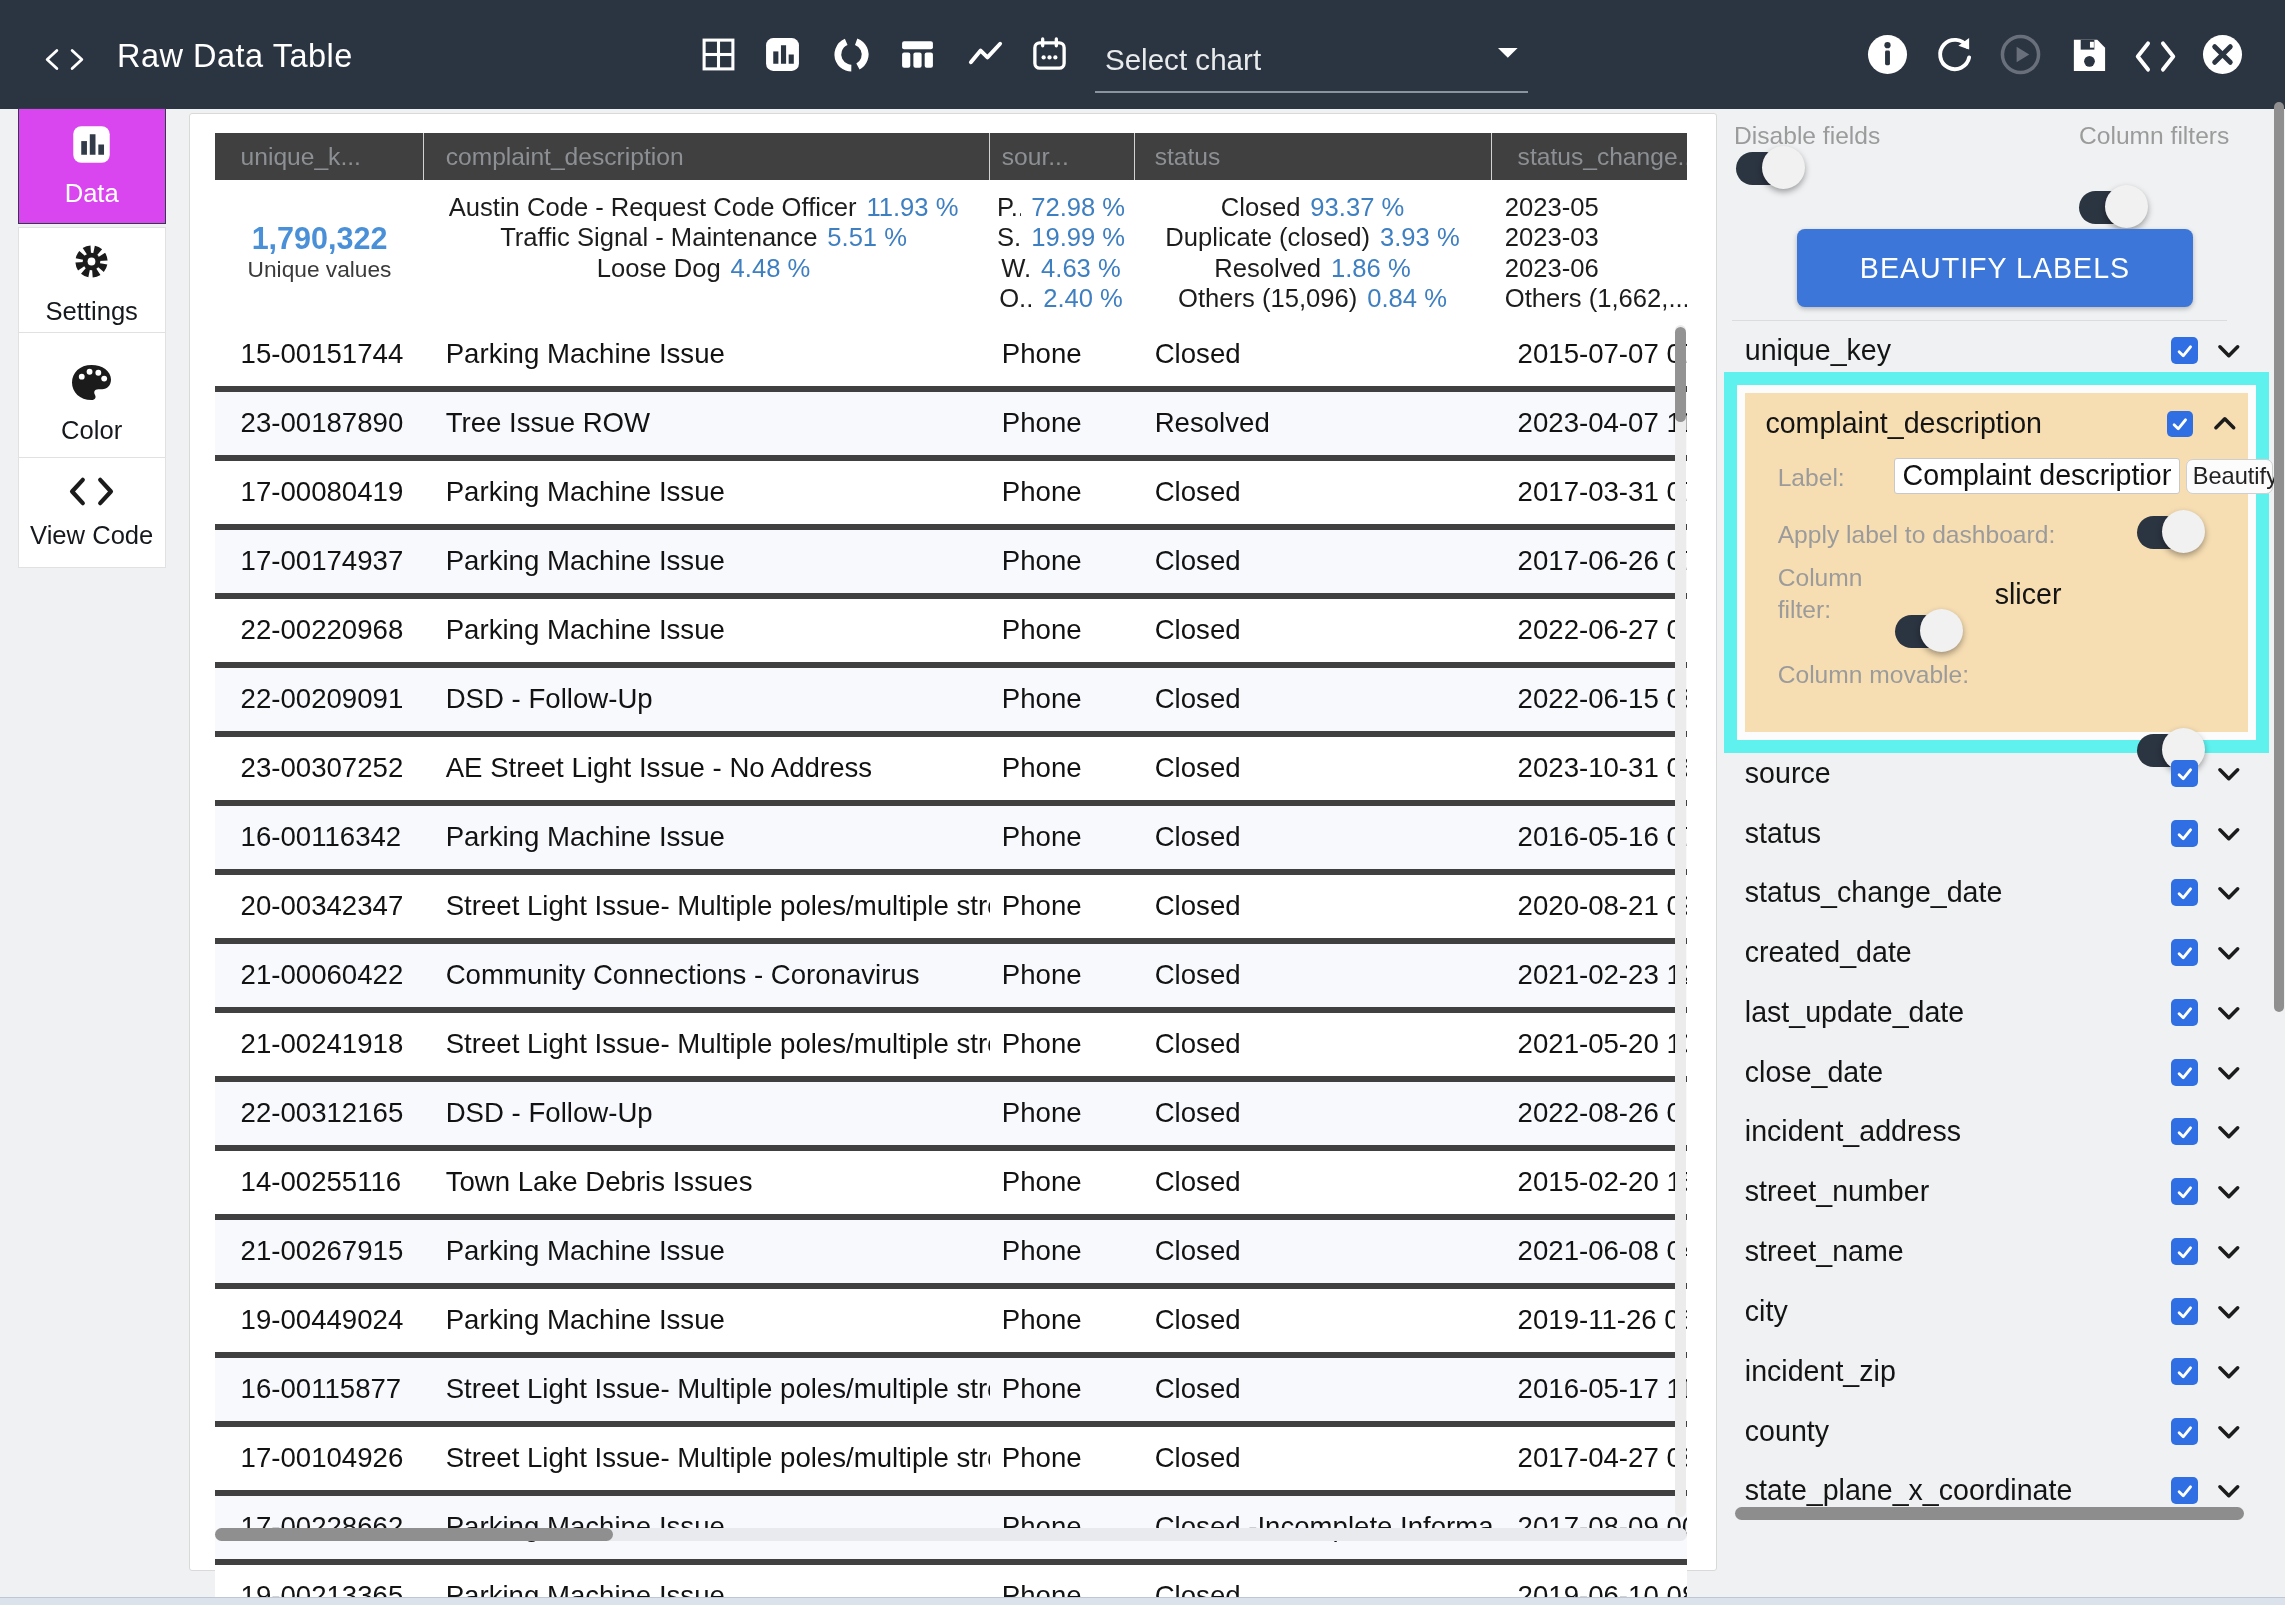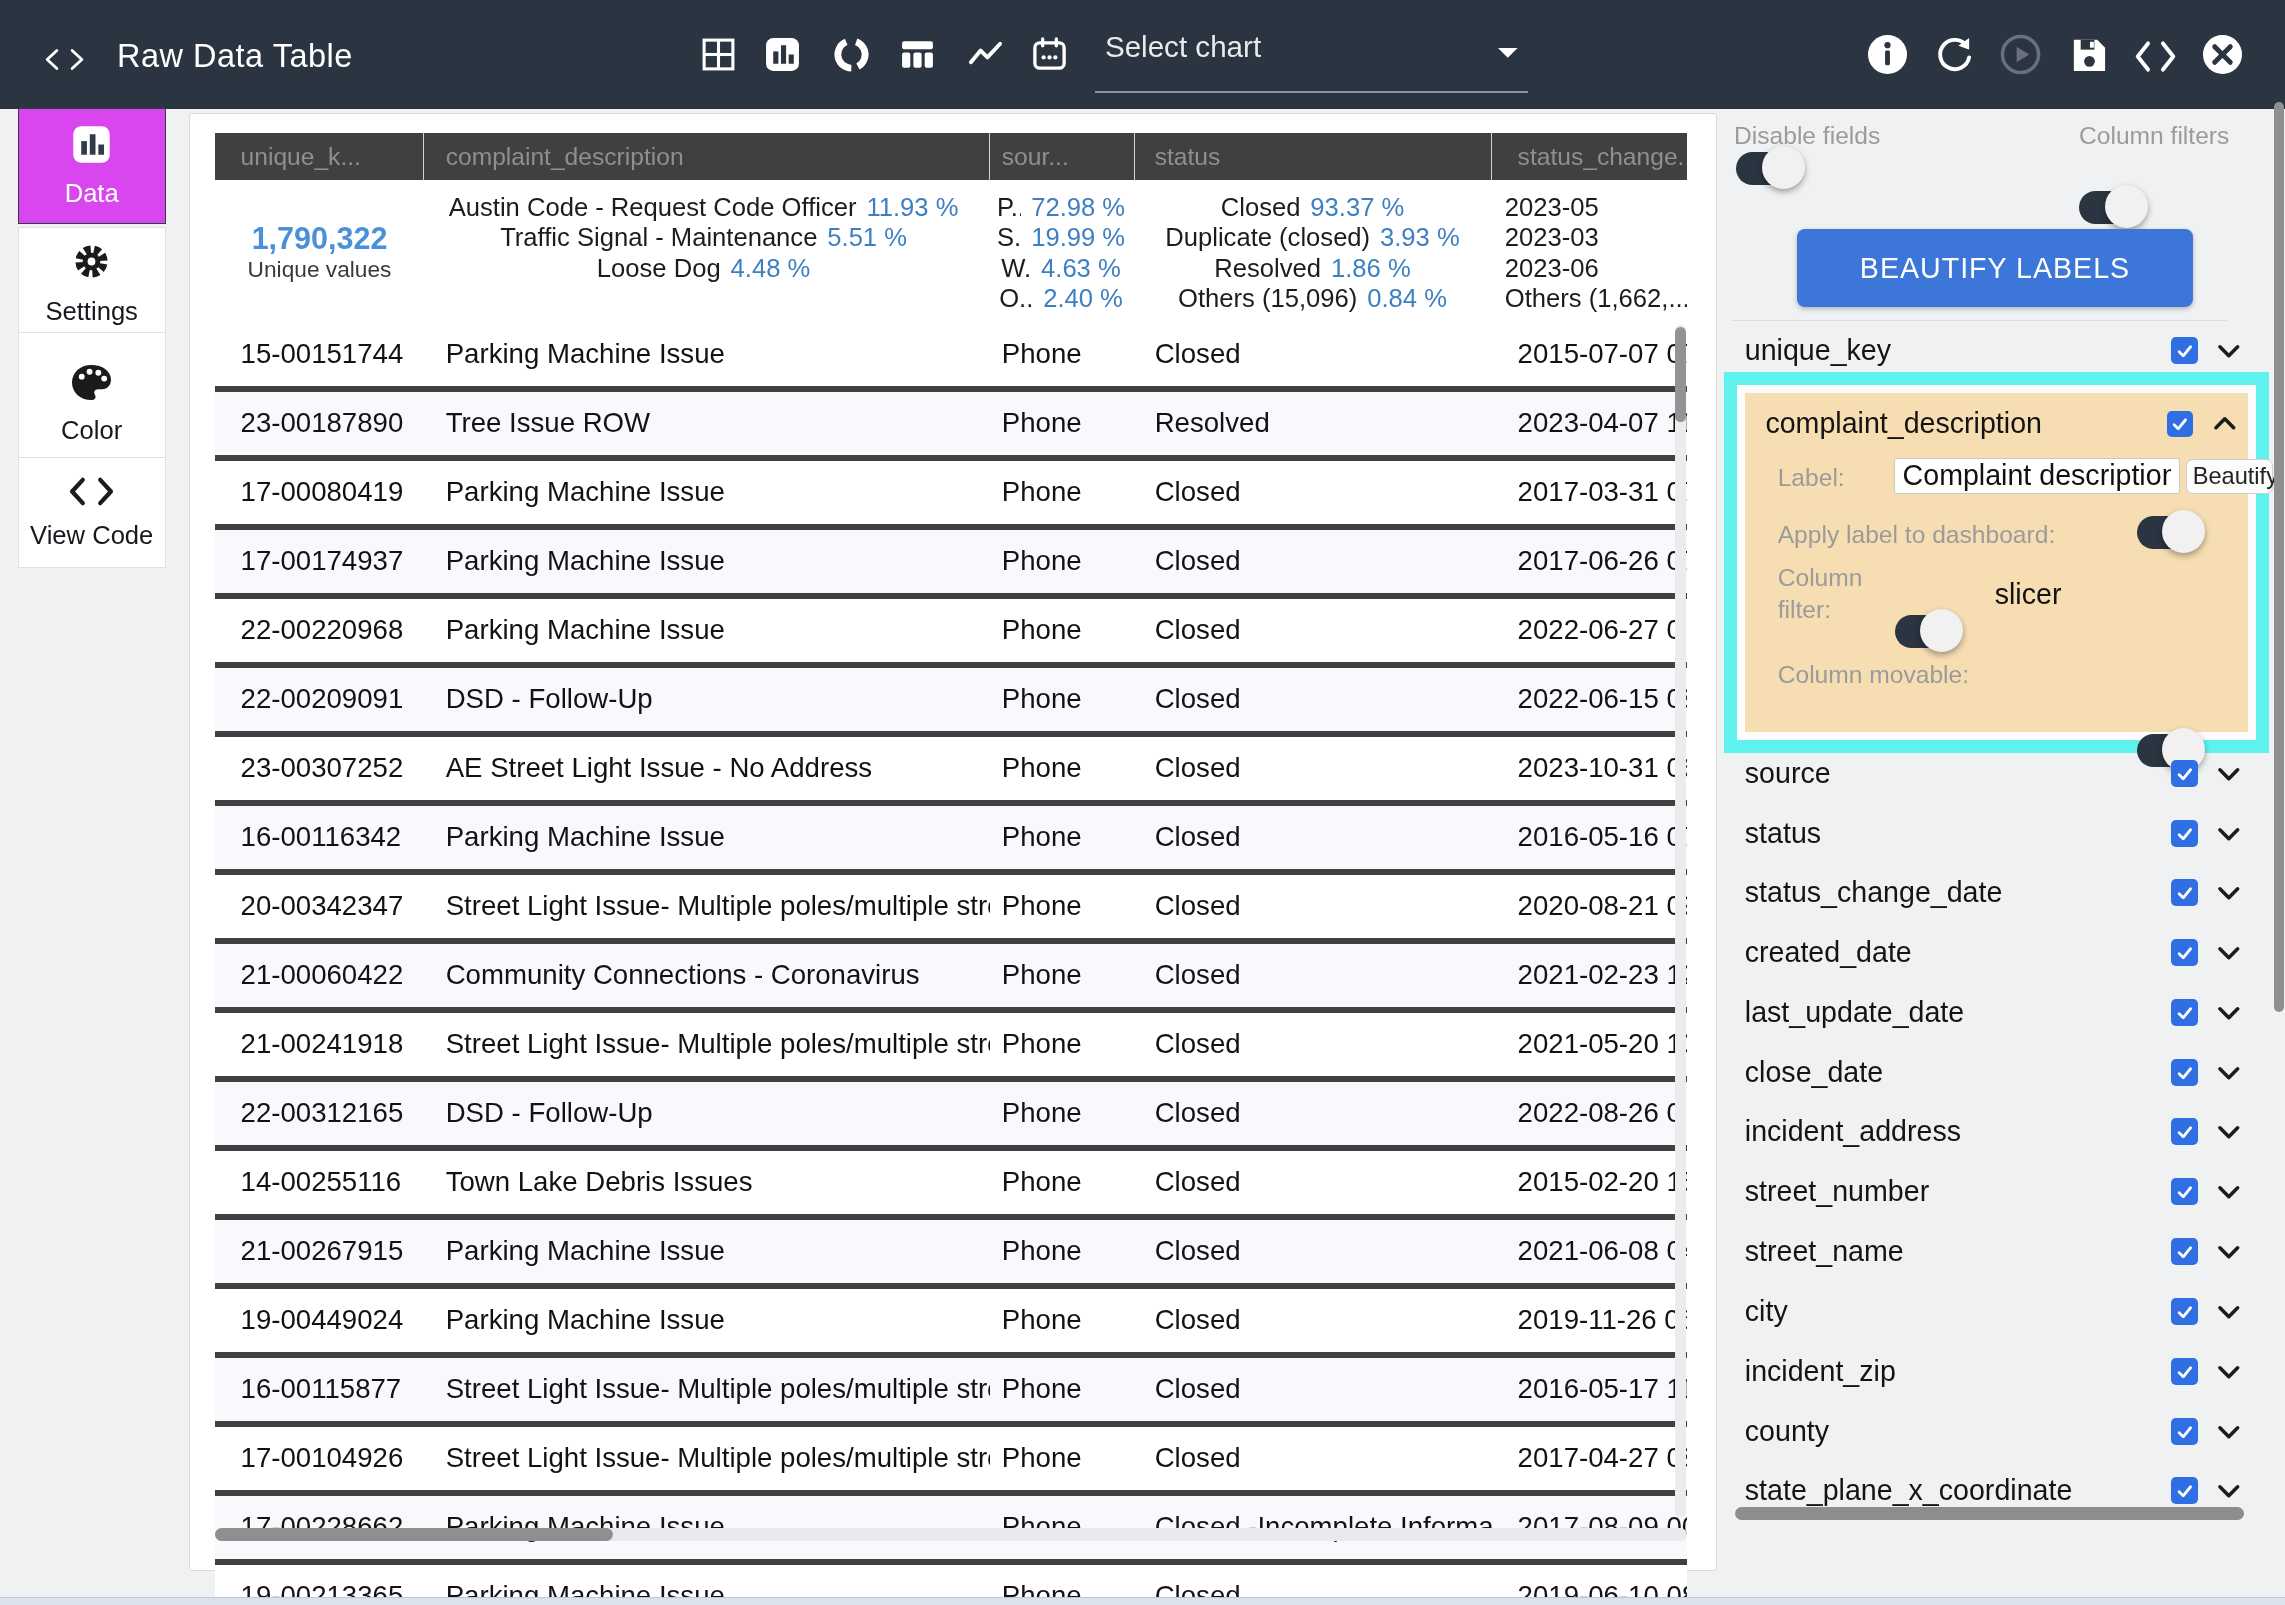--- a/index.html
+++ b/index.html
@@ -116,21 +116,21 @@
           <rect x="5" y="8" width="30" height="26" rx="5" fill="none" stroke="#fff" stroke-width="3.4"></rect>
           <line x1="13" y1="4" x2="13" y2="11" stroke="#fff" stroke-width="3.4" stroke-linecap="round"></line>
           <line x1="27" y1="4" x2="27" y2="11" stroke="#fff" stroke-width="3.4" stroke-linecap="round"></line>
           <circle cx="14" cy="23" r="2.2" fill="#fff"></circle>
           <circle cx="20" cy="23" r="2.2" fill="#fff"></circle>
           <circle cx="26" cy="23" r="2.2" fill="#fff"></circle>
         </svg>
     </div>
 
     <div class="abs" style="left:1095px;top:27.6px;width:433px;height:59px;cursor:pointer;">
-      <span class="abs selectchart" style="left:9.9px;top:2px;">Select chart</span>
+      <span class="abs selectchart" style="left:9.9px;top:15px;">Select chart</span>
       <svg class="abs" style="left:400px;top:15.8px;" width="25.6" height="17.7" viewBox="0 0 26 18">
           <polygon points="3,5 23,5 13,15" fill="#fff"></polygon>
         </svg>
     </div>
     <div class="abs sc-underline" style="left:1095px;top:91px;width:433px;"></div>
 
     <div class="abs tb-ic" style="left:1866px;top:33px;">
       <svg width="41" height="41" viewBox="0 0 42 42">
           <circle cx="21" cy="21" r="20" fill="#fff"></circle>
           <rect x="18.5" y="17" width="5" height="15" rx="1.5" fill="#2b3441"></rect>

